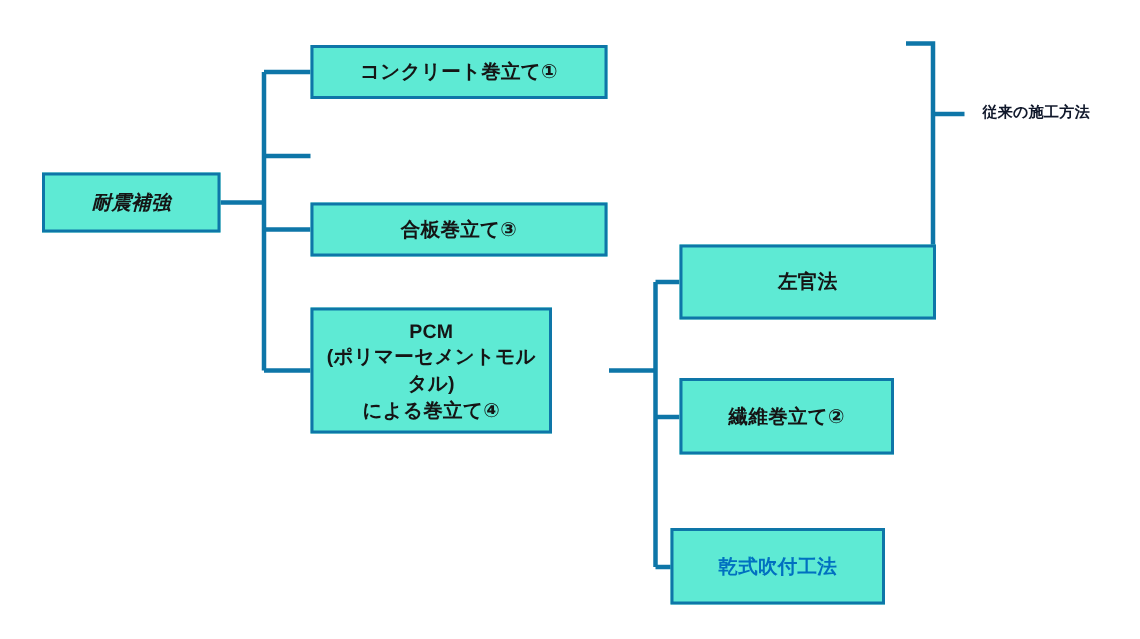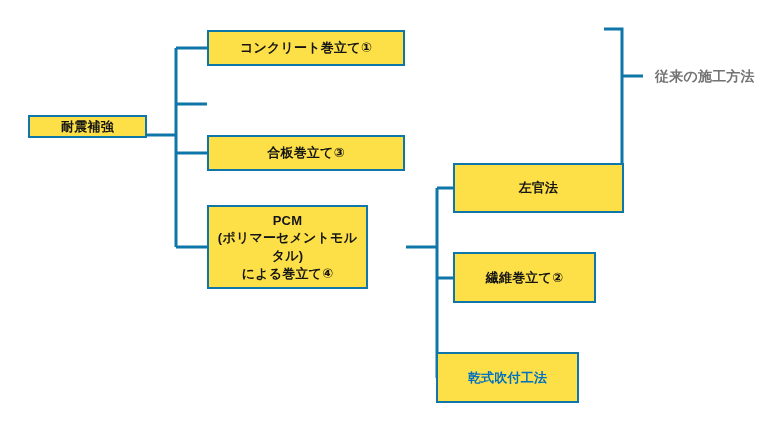--- a/index.html
+++ b/index.html
@@ -24,21 +24,21 @@
     left: 0;
     top: 0;
     width: 760px;
     height: 426px;
     pointer-events: none;
   }
   .node {
     position: absolute;
     box-sizing: border-box;
     border: 2px solid #0e76a8;
-    background: #fde047;
+    background: #5eead4;
     display: flex;
     align-items: center;
     justify-content: center;
     text-align: center;
     color: #151515;
     font-weight: bold;
     font-size: 13px;
     line-height: 1.35;
     letter-spacing: 0.2px;
     z-index: 2;
@@ -47,23 +47,23 @@
     color: #0070c0;
   }
   .node-label {
     display: block;
     width: 100%;
     padding: 0 4px;
     white-space: pre-line;
   }
   .bracket-label {
     position: absolute;
-    color: #737373;
+    color: #0f172a;
     font-weight: bold;
-    font-size: 14px;
+    font-size: 10px;
     letter-spacing: 0.2px;
     white-space: nowrap;
     z-index: 2;
   }
 </style>
 </head>
 <body>
 
 <div id="diagram">
 
@@ -83,21 +83,21 @@
       <path d="M437,188 L437,378"></path>
       <path d="M437,188 L453,188"></path>
       <path d="M437,278 L453,278"></path>
       <path d="M437,378 L453,378"></path>
 
       <path d="M604,29 L622,29 L622,205 L604,205"></path>
       <path d="M622,76 L643,76"></path>
     </g>
   </svg>
 
-  <div class="node" style="left:28px; top:115px; width:119px; height:23px;">
+  <div class="node" style="left:28px; top:115px; width:119px; height:40px;font-style:italic;">
     <span class="node-label">耐震補強</span>
   </div>
 
   <div class="node" style="left:207px; top:30px; width:198px; height:36px;">
     <span class="node-label">コンクリート巻立て①</span>
   </div>
 
 
   <div class="node" style="left:207px; top:135px; width:198px; height:36px;">
     <span class="node-label">合板巻立て③</span>
@@ -110,19 +110,19 @@
   </div>
 
   <div class="node" style="left:453px; top:163px; width:171px; height:50px;">
     <span class="node-label">左官法</span>
   </div>
 
   <div class="node" style="left:453px; top:252px; width:143px; height:51px;">
     <span class="node-label">繊維巻立て②</span>
   </div>
 
-  <div class="node accent-text" style="left:436px; top:352px; width:143px; height:51px;">
+  <div class="node accent-text" style="left:447px; top:352px; width:143px; height:51px;">
     <span class="node-label">乾式吹付工法</span>
   </div>
 
   <div class="bracket-label" style="left:655px; top:68px;">従来の施工方法</div>
 
 </div>
 
 </body></html>

